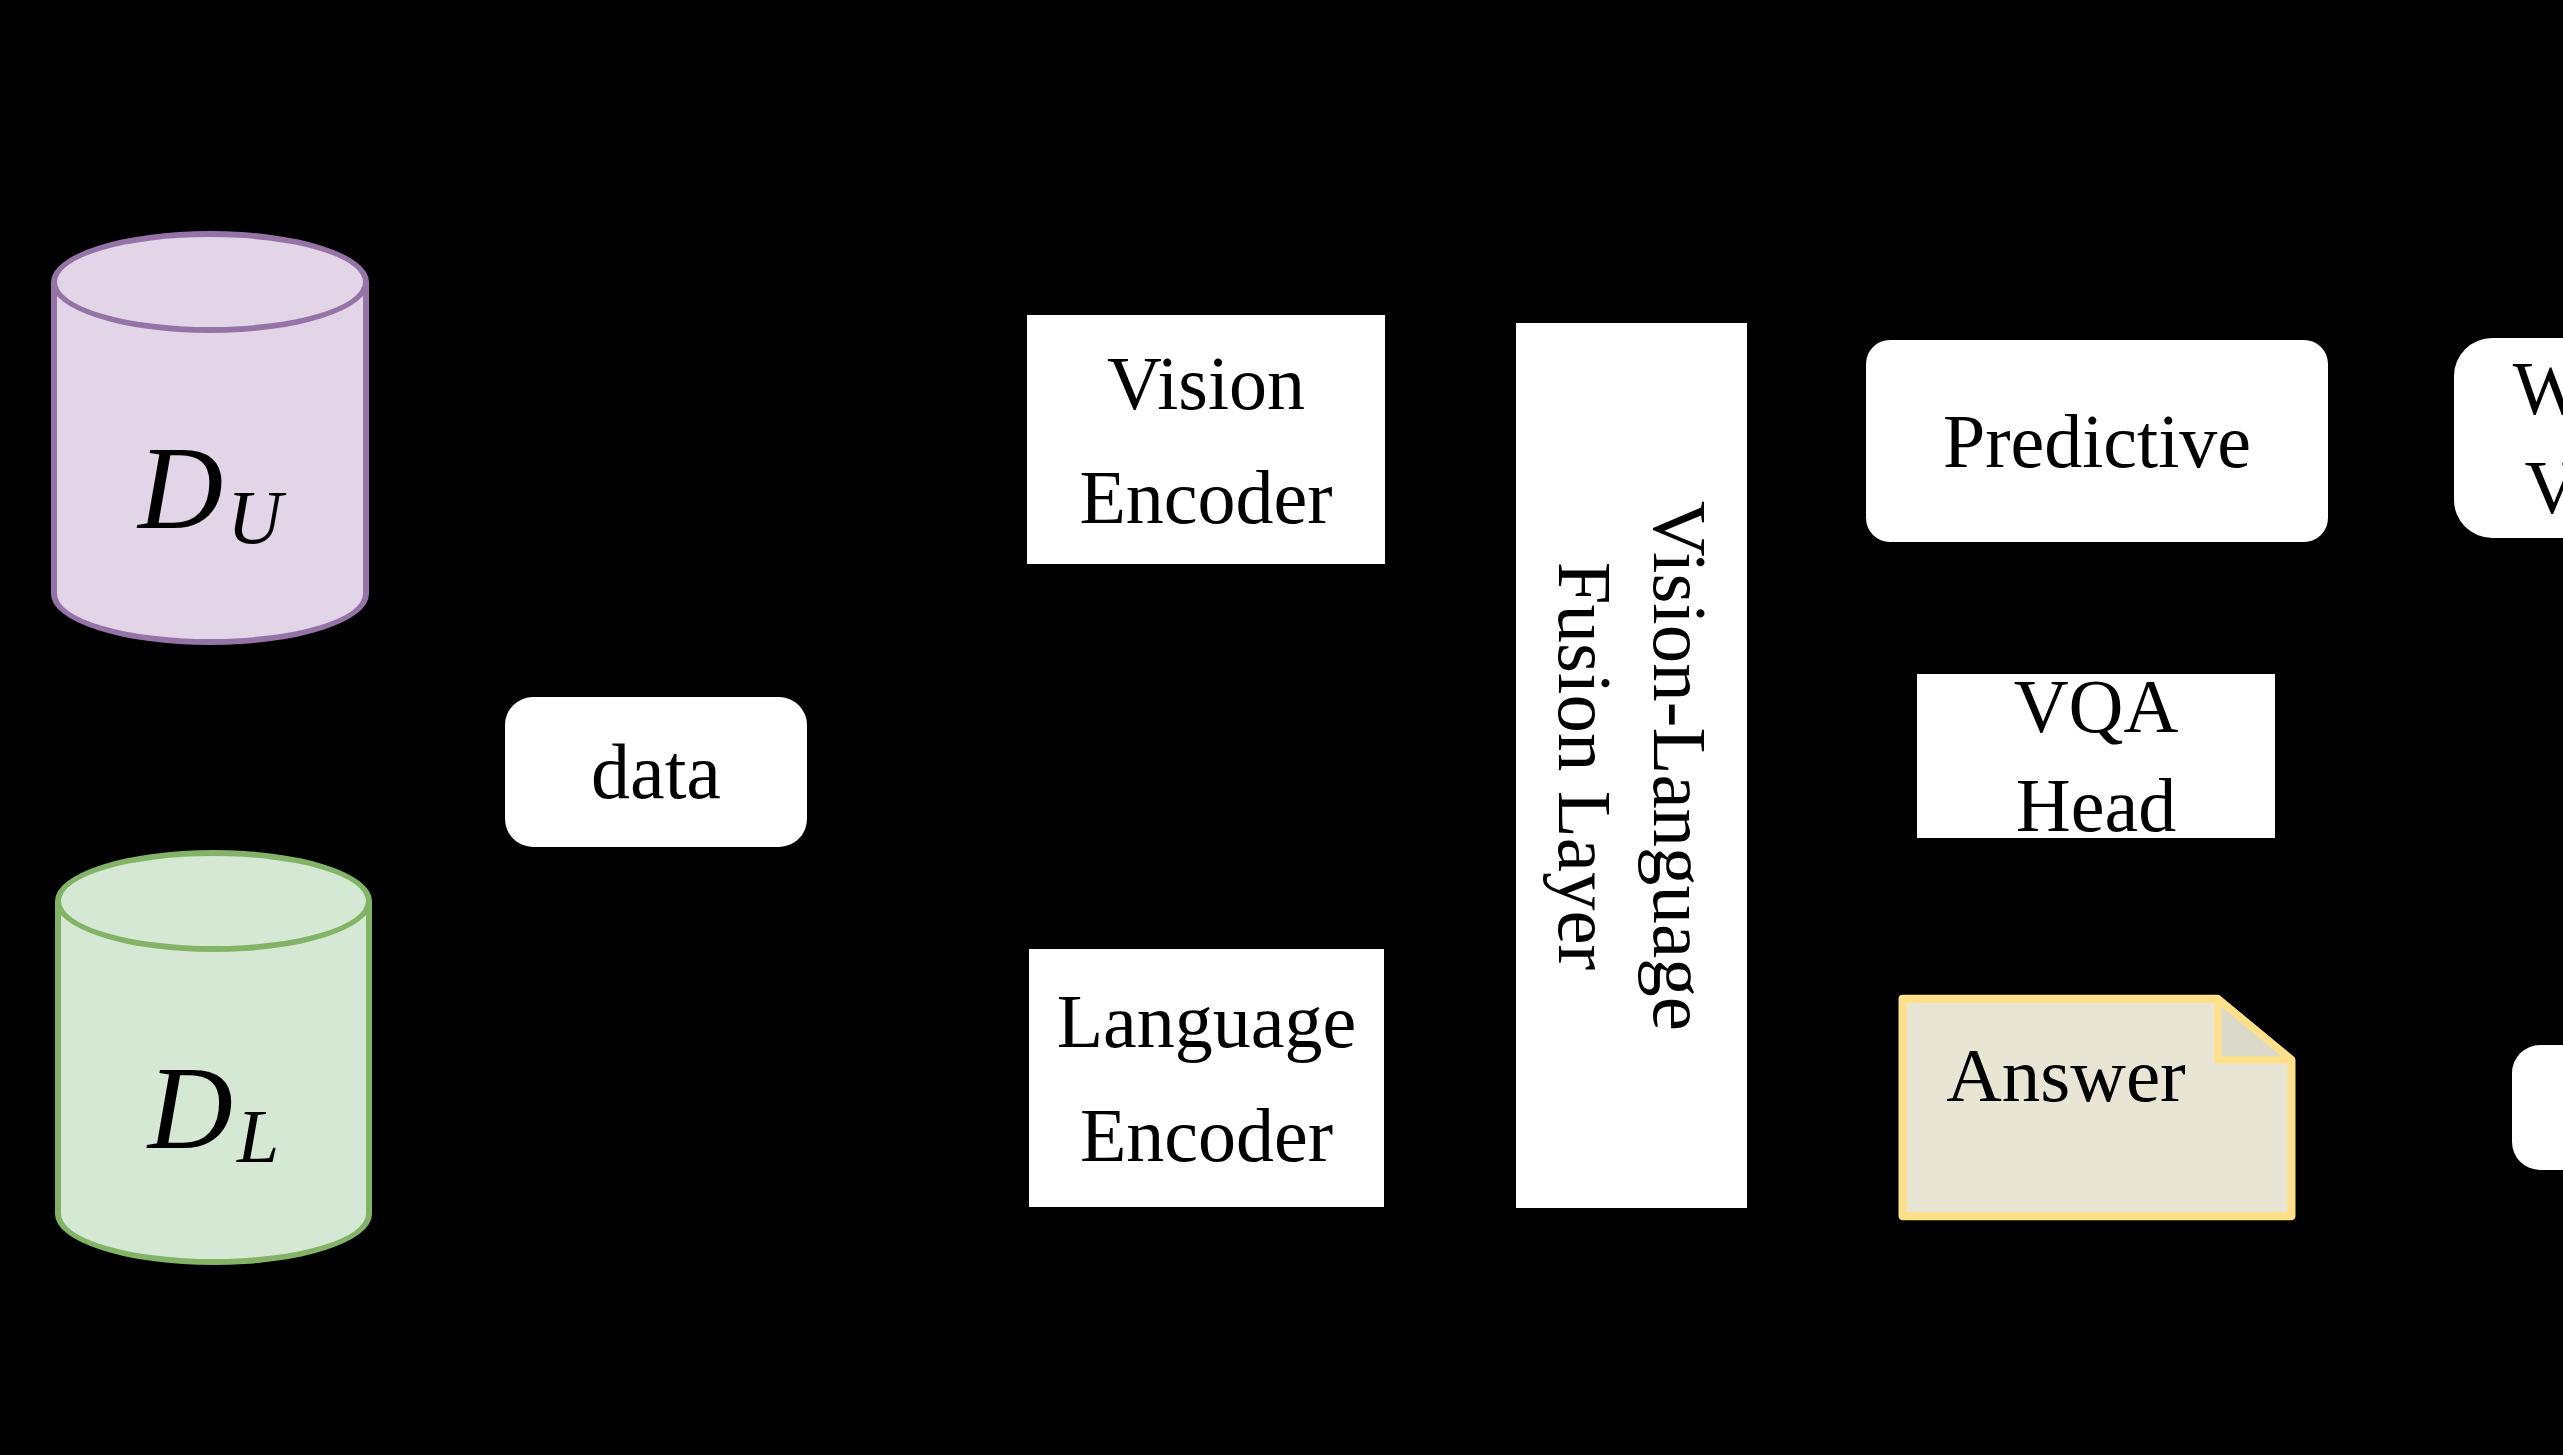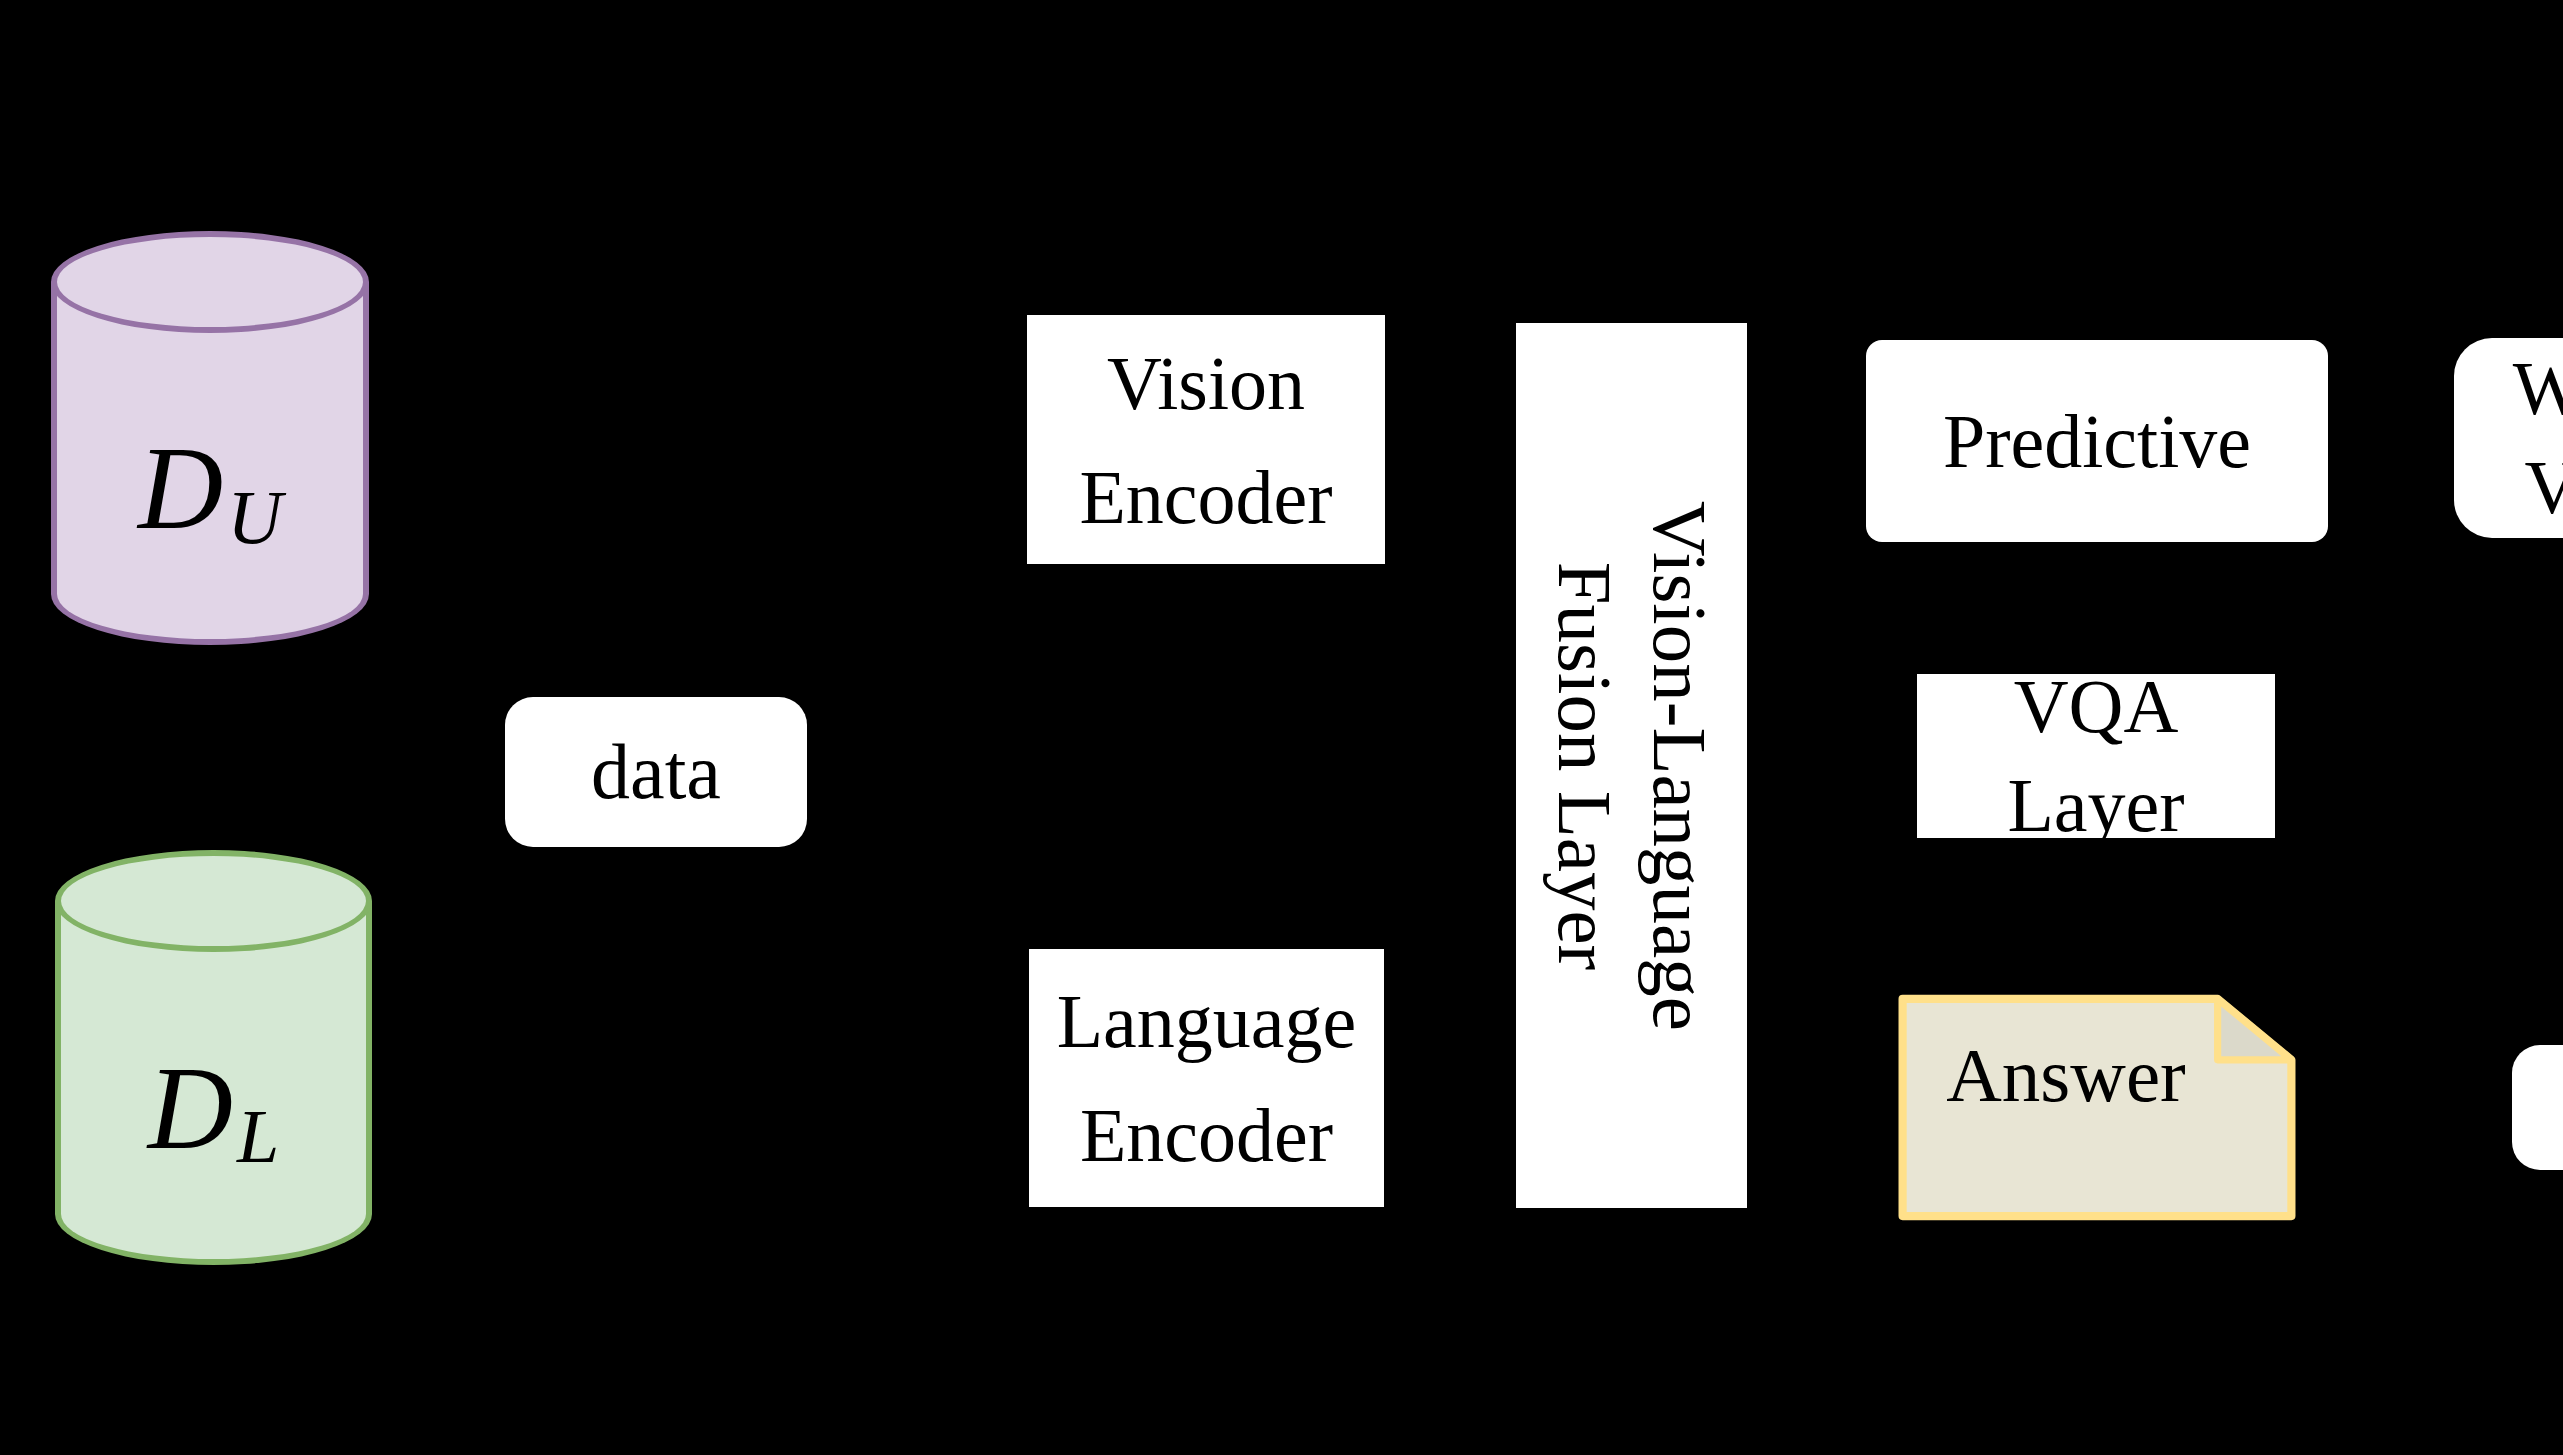--- a/index.html
+++ b/index.html
@@ -8,21 +8,21 @@
     font-family:"Liberation Serif","DejaVu Serif",serif; overflow:hidden;
   }
 
   
   .box {
     position:absolute; background:#FFFFFF; color:#000000; box-sizing:border-box;
     display:flex; flex-direction:column; align-items:center; justify-content:center;
     text-align:center; font-size:76px; line-height:1.34;
   }
   .box .line { display:block; white-space:nowrap; }
-  .rounded   { border-radius:16px; }
+  .rounded   { border-radius:24px; }
   .rounded-lg{ border-radius:38px; }
 
   .data-box  { font-size:78px; border-radius:28px; }
   .loss-box  { font-size:85px; border-radius:28px; }
 
   
   .fusion { display:block; }
   .fusion .vwrap {
     position:absolute; left:50%; top:50%; width:885px;
     transform:translate(-50%,-50%) rotate(90deg);
@@ -102,21 +102,21 @@
       <span class="line">Fusion Layer</span>
     </div>
   </div>
 
   <div class="box rounded" style="left:1866px;top:340px;width:462px;height:202px;line-height:1.3;">
     <span class="line">Predictive</span>
   </div>
 
   <div class="box" style="left:1917px;top:674px;width:358px;height:164px;line-height:1.3;">
     <span class="line">VQA</span>
-    <span class="line">Layer</span>
+    <span class="line">Head</span>
   </div>
 
   <div class="note" style="left:1898px;top:994px;width:398px;height:162px;">
     <svg width="398" height="227" viewBox="0 0 777 442">
       <path d="M9 9 H624 L768 128 V433 H9 Z" fill="#E8E5D4" stroke="#FFE08A" stroke-width="16" stroke-linejoin="round"></path>
       <path d="M624 9 V128 H768 Z" fill="#DBD9CA" stroke="#FFE08A" stroke-width="14" stroke-linejoin="round"></path>
     </svg>
     <div class="note-label">Answer</div>
   </div>
 

